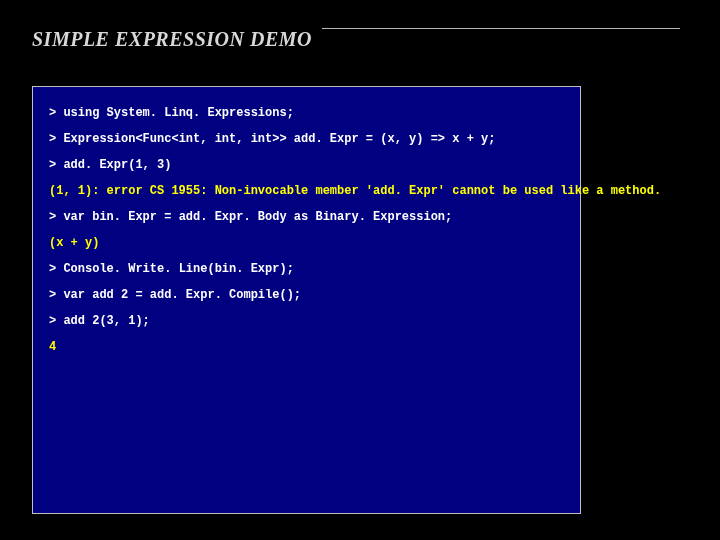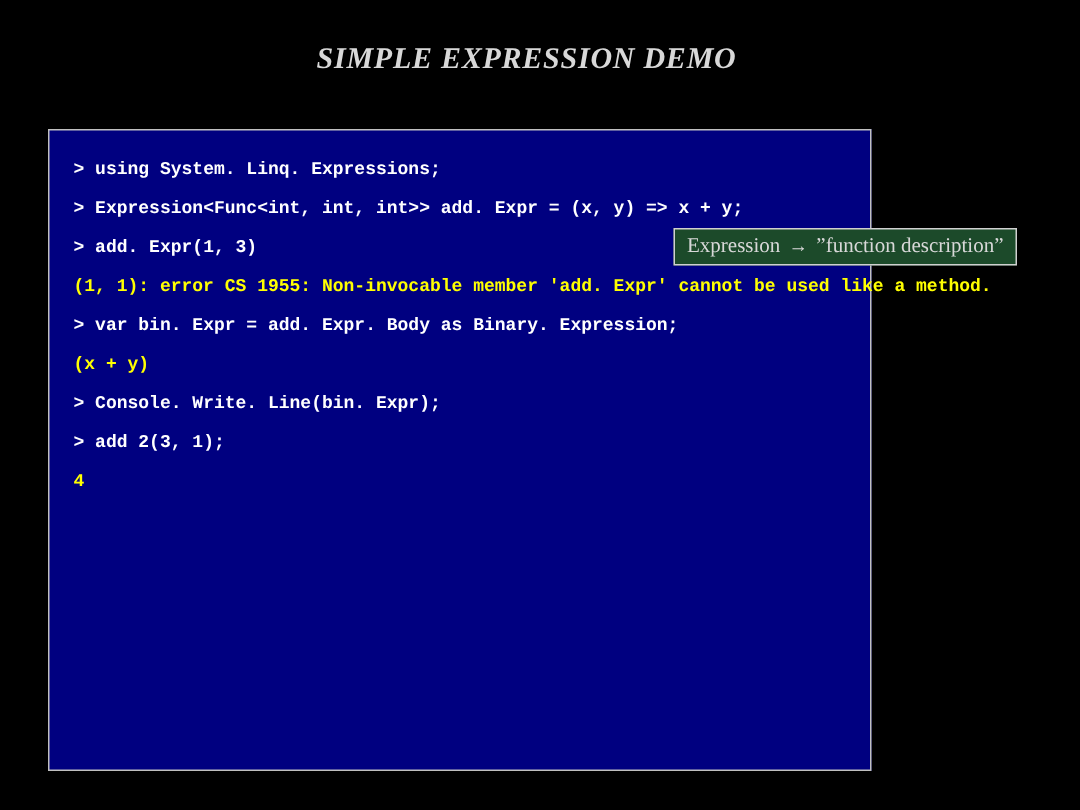--- a/index.html
+++ b/index.html
@@ -16,22 +16,21 @@
     width: 720px;
     height: 540px;
     background: #000000;
   }
   .title-row {
     position: absolute;
     top: 28px;
     left: 32px;
     right: 40px;
     display: flex;
-    align-items: center;
-    flex-direction: column;
+    align-items: flex-start;
   }
   .title-text {
     color: #d8d8d8;
     font-style: italic;
     font-weight: bold;
     font-size: 20px;
     letter-spacing: 0.5px;
     white-space: nowrap;
     padding-right: 10px;
   }
@@ -93,21 +92,19 @@
   </div>
 
   <div class="console">
     <div class="line"><span>&gt; </span><span>using System. Linq. Expressions;</span></div>
     <div class="line"><span>&gt; </span><span>Expression&lt;Func&lt;int, int, int&gt;&gt; add. Expr = (x, y) =&gt; x + y;</span></div>
     <div class="line"><span>&gt; </span><span>add. Expr(1, 3)</span></div>
     <div class="line yellow"><span>(1, 1): error CS 1955: Non-invocable member 'add. Expr' cannot be used like a method.</span></div>
     <div class="line"><span>&gt; </span><span>var bin. Expr = add. Expr. Body as Binary. Expression;</span></div>
     <div class="line yellow"><span>(x + y)</span></div>
     <div class="line"><span>&gt; </span><span>Console. Write. Line(bin. Expr);</span></div>
+    <div class="line"><span>&gt; </span><span>var add 2 = add. Expr. Compile();</span></div>
     <div class="line"><span>&gt; </span><span>add 2(3, 1);</span></div>
     <div class="line yellow"><span>4</span></div>
   </div>
 
-  <div id="callout-expr" class="callout">
-    <span>Expression </span><span class="arrow-glyph">→</span><span> ”function description”</span>
-  </div>
 
 </div>
 
 </body></html>

